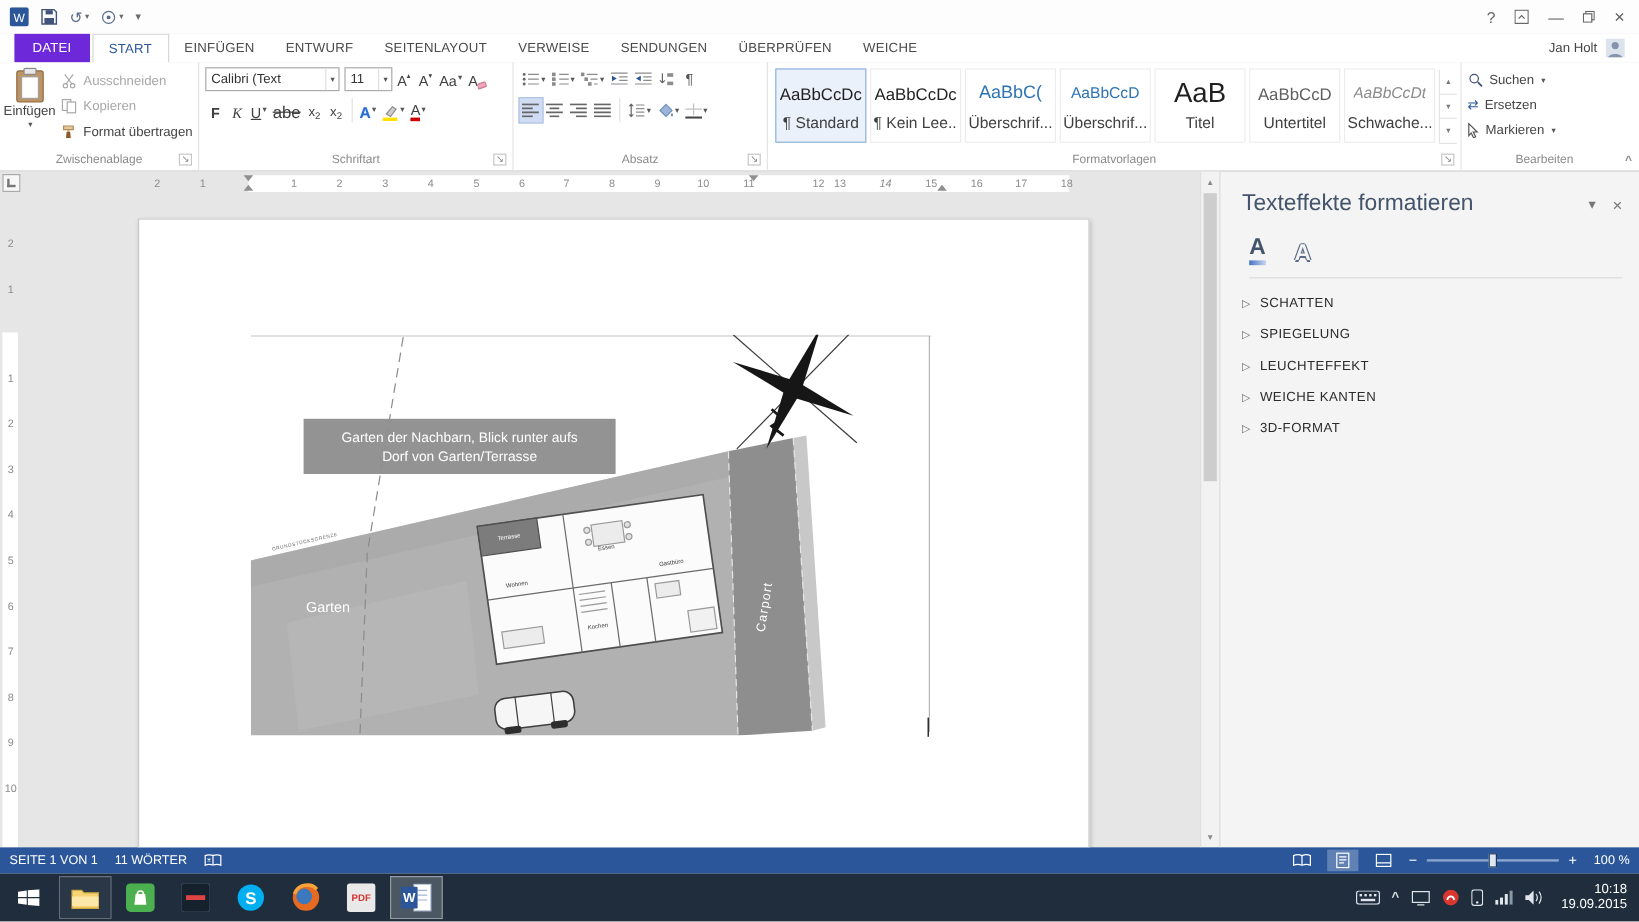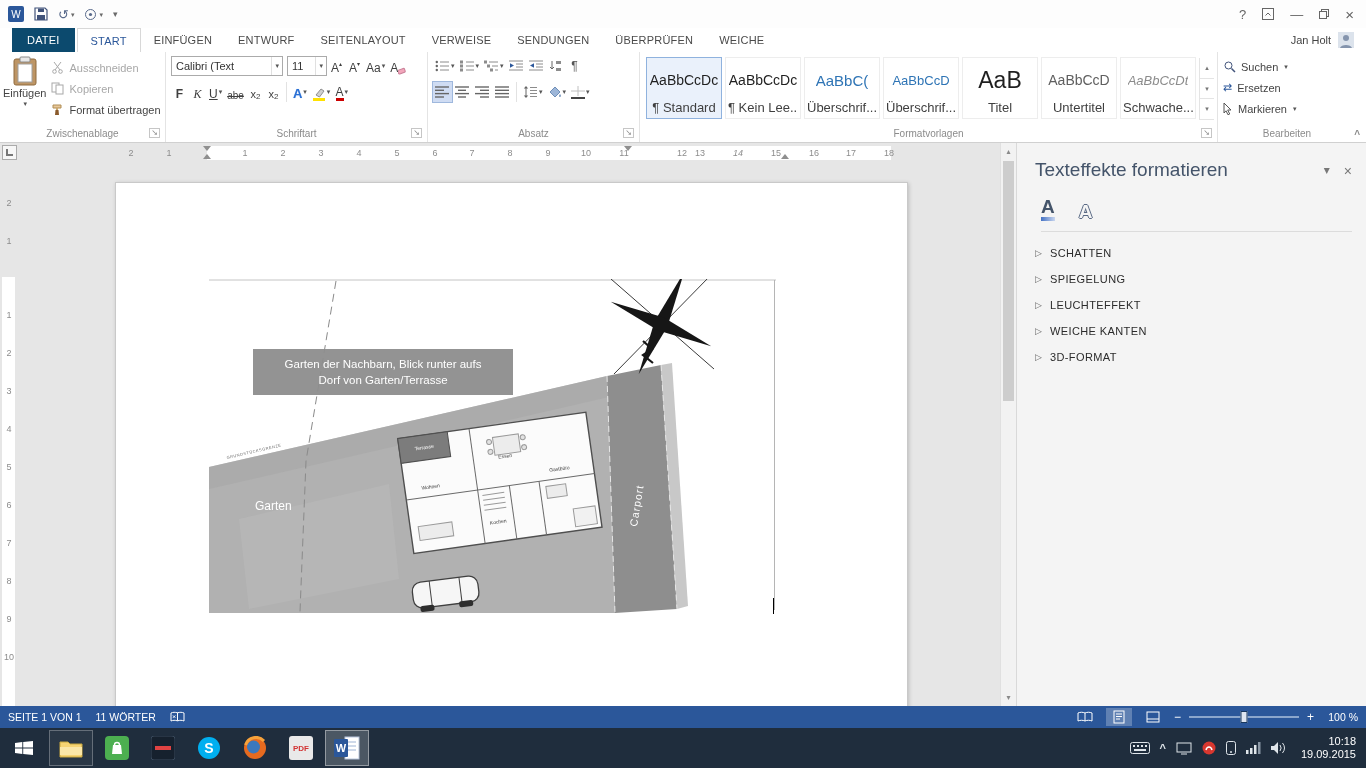--- a/index.html
+++ b/index.html
@@ -10,21 +10,21 @@
 .titlebar{height:28px;background:#fdfdfd;display:flex;align-items:center;padding:0 8px;position:relative}
 .qat{display:flex;align-items:center;gap:10px;z-index:2}
 .qbtn{display:flex;align-items:center;gap:2px;color:#5a6b8c;font-size:13px;line-height:1}
 .qcaret{font-size:7px;color:#6a6a6a}
 .title-center{position:absolute;left:0;right:0;text-align:center;font-size:12px;color:#3f3f3f}
 .win-controls{margin-left:auto;display:flex;align-items:center;gap:16px;color:#636363;z-index:2;padding-right:4px}
 .wbtn{font-size:13px;display:flex;align-items:center;line-height:1}
 
 .tabrow{height:24px;background:#fff;display:flex;align-items:stretch;padding-left:12px}
 .rtab{display:flex;align-items:center;padding:0 13px;font-size:11px;color:#4a4a4a;letter-spacing:.2px}
-.rtab-file{background:#0c4a6e;color:#fff;padding:0 15px;margin-right:2px}
+.rtab-file{background:#6d28d9;color:#fff;padding:0 15px;margin-right:2px}
 .rtab-active{color:#2b579a;background:#fff;border:1px solid #d8d8d8;border-bottom:none}
 .userbox{margin-left:auto;display:flex;align-items:center;gap:7px;padding-right:12px;font-size:11px;color:#444}
 
 .ribbon{height:91px;background:#fff;border-bottom:1px solid #d0d0d0;display:flex;position:relative}
 .rgroup{display:flex;flex-direction:column;border-right:1px solid #e4e4e4;padding:1px 3px 0}
 .rbody{flex:1;position:relative}
 .rlabel{height:17px;display:flex;align-items:center;justify-content:center;font-size:10px;color:#8b8b8b;position:relative}
 .launcher{position:absolute;right:2px;top:3px;font-size:8px;line-height:1;color:#8a8a8a;border:1px solid #c6c6c6;padding:0 1px}
 .collapse{position:absolute;right:6px;bottom:2px;font-size:10px;color:#8a8a8a;font-weight:bold}
 .clip-body{display:flex;gap:3px;height:100%}
@@ -40,21 +40,21 @@
 .caret{font-size:7px;color:#555;margin-left:1px;align-self:center}
 .vsep{width:1px;height:20px;background:#e2e2e2;margin:0 3px}
 .pressed{background:#cfdcf3;outline:1px solid #9fb8dd}
 .ga{font-size:12px;color:#3f3f3f;display:flex;align-items:flex-start}
 .gup{font-size:6px;margin-top:-1px}
 .fc{border-bottom:3px solid #c00;line-height:11px;font-size:12px}
 .fe{color:#2a6fd4;font-weight:bold;font-size:13px;text-shadow:0 0 1px #9cc0f0}
 
 .styles-body{display:flex;height:100%}
 .styles-gallery{display:flex;gap:3px;padding:4px 3px}
-.style-item{width:76px;background:#fff;border:1px solid #ededed;display:flex;flex-direction:column;align-items:center;justify-content:flex-end;padding:2px 2px 3px;height:62px}
+.style-item{width:76px;background:#fff;border:1px solid #ededed;display:flex;flex-direction:column;align-items:center;justify-content:flex-end;padding:2px 2px 8px;height:62px}
 .style-selected{border:1px solid #8fb2de;background:#eaf1fb}
 .style-preview{flex:1;display:flex;align-items:center;font-size:14px;color:#1f1f1f;overflow:hidden}
 .style-label{font-size:13px;color:#3f3f3f;max-width:70px;overflow:hidden;white-space:nowrap}
 .v-h1 .style-preview{color:#2e74b5;font-size:15px}
 .v-h2 .style-preview{color:#2e74b5;font-size:13px}
 .v-title .style-preview{font-size:23px}
 .v-subtitle .style-preview{color:#5f5f5f}
 .v-subtle .style-preview{font-style:italic;color:#8b8b8b;font-size:13px}
 .gal-scroll{width:15px;display:flex;flex-direction:column;margin:5px 0;border-left:1px solid #e4e4e4}
 .gal-scroll div{flex:1;display:flex;align-items:center;justify-content:center;font-size:7px;color:#777;border-bottom:1px solid #e4e4e4}
@@ -264,21 +264,21 @@
             </svg>
         </span>
       </div>
       <div class="frow">
         <span class="fbtn" style="font-weight:bold">F</span>
         <span class="fbtn" style="font-style:italic;font-family:'Liberation Serif',serif">K</span>
         <span class="fbtn">
             <u>U</u>
             <span class="caret">▾</span>
           </span>
-        <span class="fbtn" style="font-size:10px">
+        <span class="fbtn" style="font-size:14px">
             <s>abe</s>
           </span>
         <span class="fbtn" style="font-size:11px">
             <span>x</span>
             <sub style="font-size:8px">2</sub>
           </span>
         <span class="fbtn" style="font-size:11px">
             <span>x</span>
             <sup style="font-size:8px">2</sup>
           </span>

